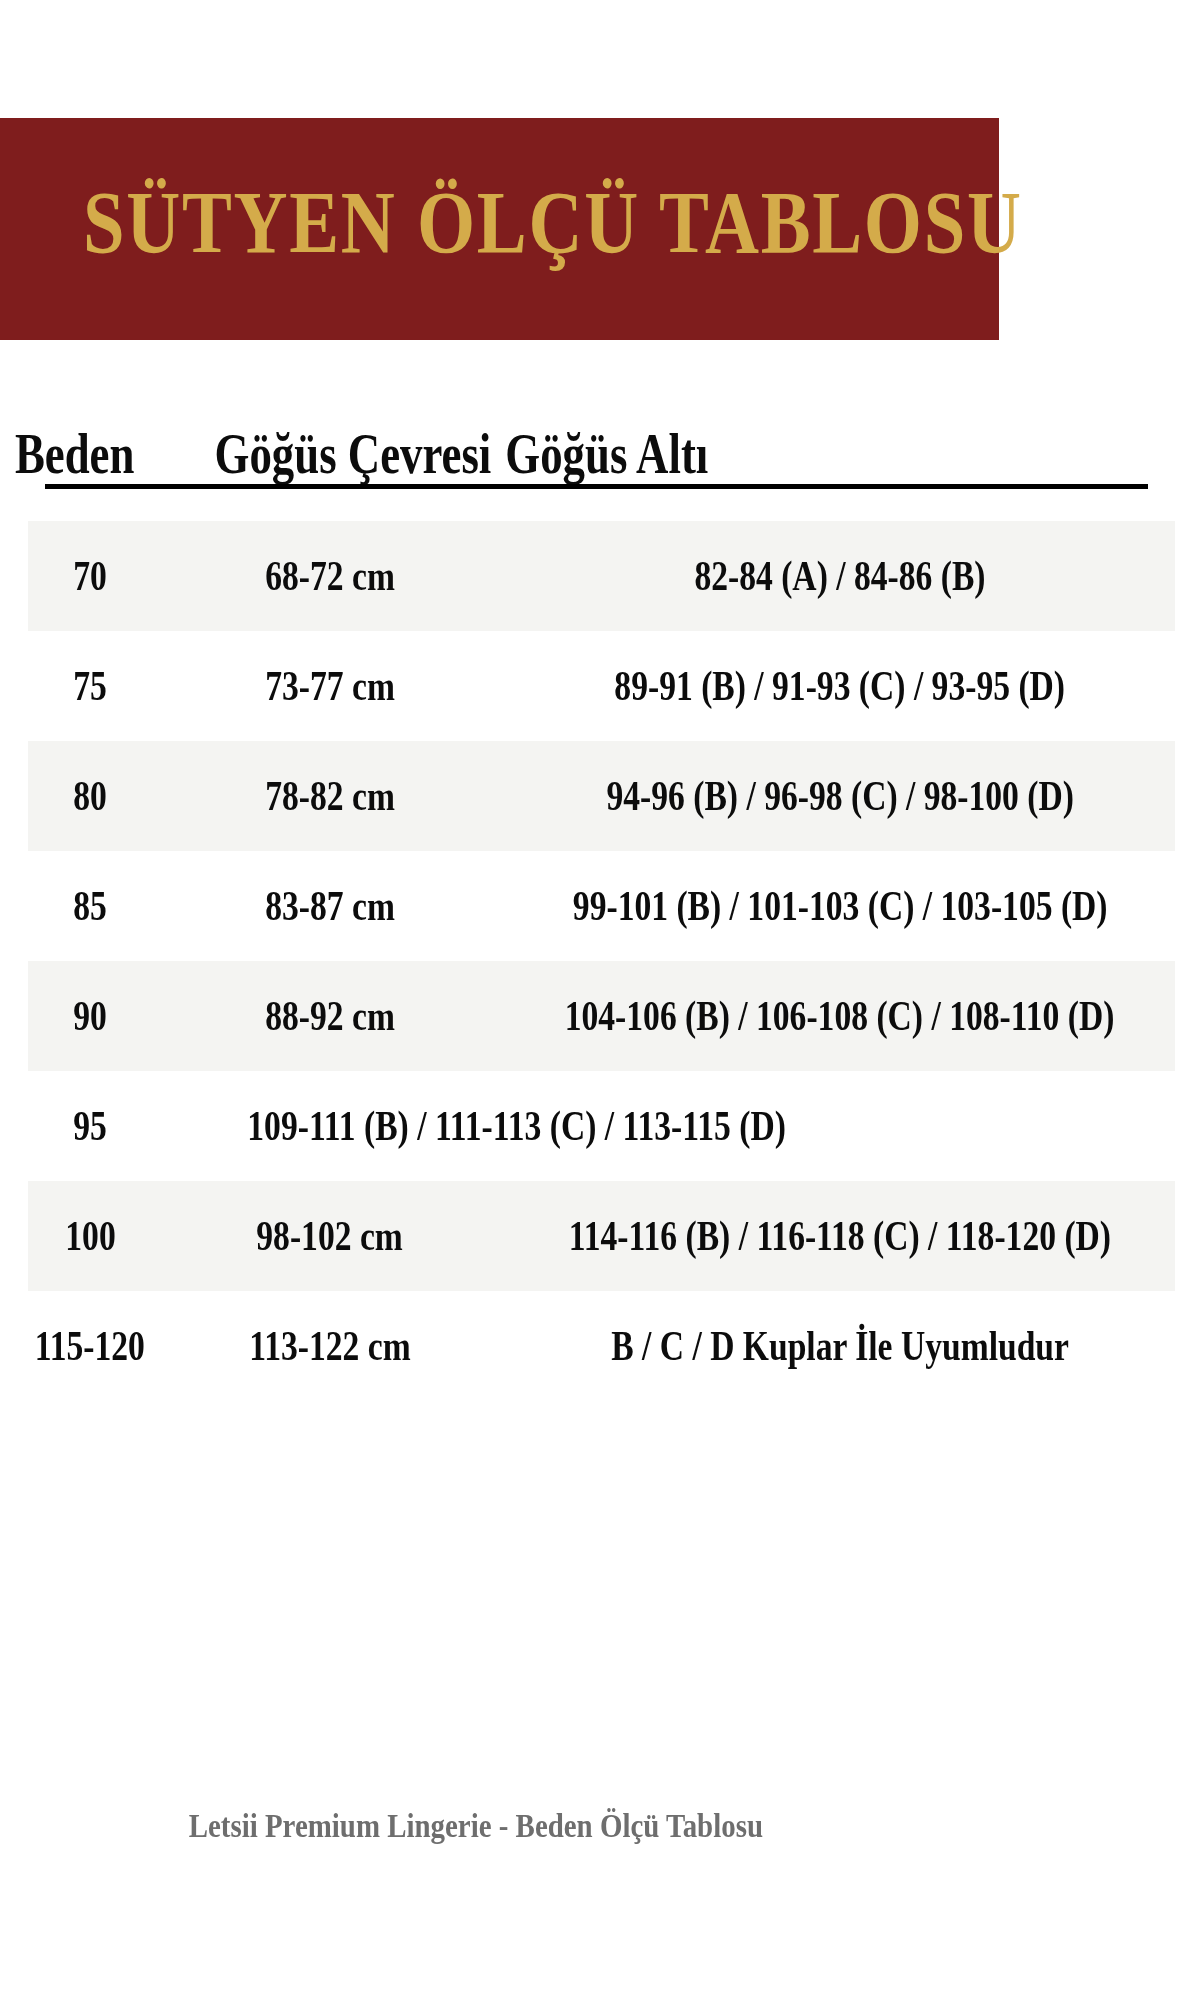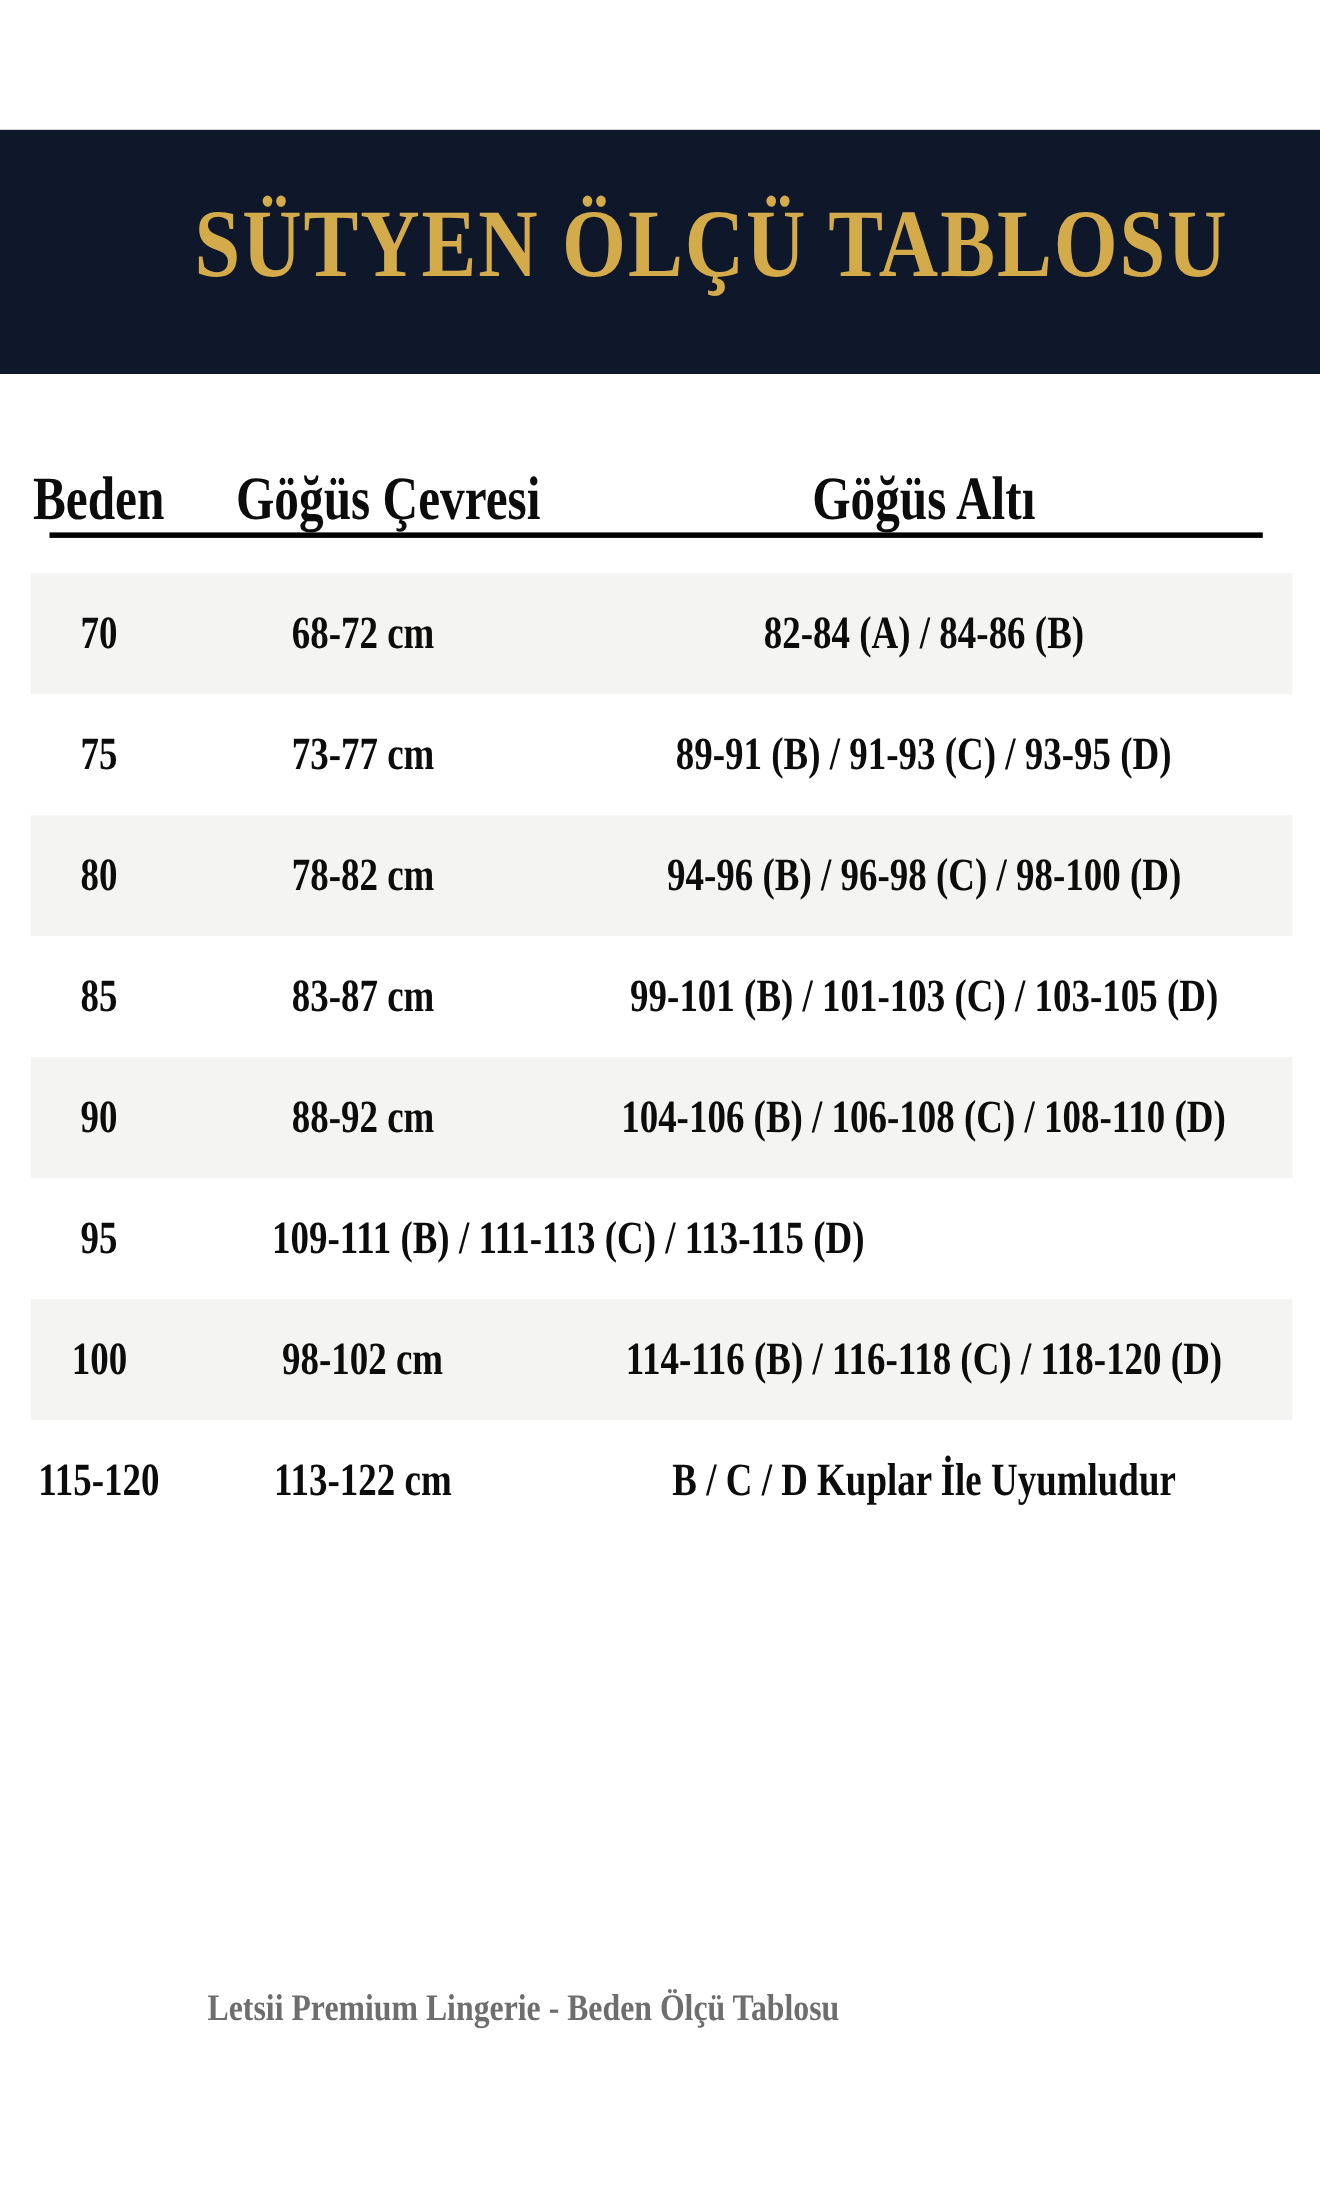--- a/index.html
+++ b/index.html
@@ -10,25 +10,25 @@
     background: #ffffff;
     overflow: hidden;
     font-family: "Liberation Serif", "DejaVu Serif", serif;
     color: #0c0c0c;
   }
 
   
   .banner {
     position: absolute;
     top: 118px; left: 0;
-    width: 1200px; height: 222px;
-    background: #0f172a;
+    width: 999px; height: 222px;
+    background: #7f1d1d;
     display: flex;
     align-items: center;
-    justify-content: flex-end;
+    justify-content: flex-start;
   }
   .banner-title {
     display: inline-block;
     transform: scaleX(0.85);
     transform-origin: center;
     margin-bottom: 14px;
     font-size: 88px;
     font-weight: bold;
     letter-spacing: 2px;
     white-space: nowrap;
@@ -37,21 +37,21 @@
 
   
   .thead {
     position: absolute;
     top: 418px; left: 0;
     width: 1200px; height: 72px;
     display: grid;
     grid-template-columns: 180px 300px 720px;
     align-items: center;
   }
-  .th { text-align: center; }
+  .th { text-align: left; }
   .th .cx {
     font-size: 56px;
     font-weight: bold;
   }
   .header-rule {
     position: absolute;
     top: 484px; left: 45px;
     width: 1103px; height: 5px;
     background: #000000;
   }

